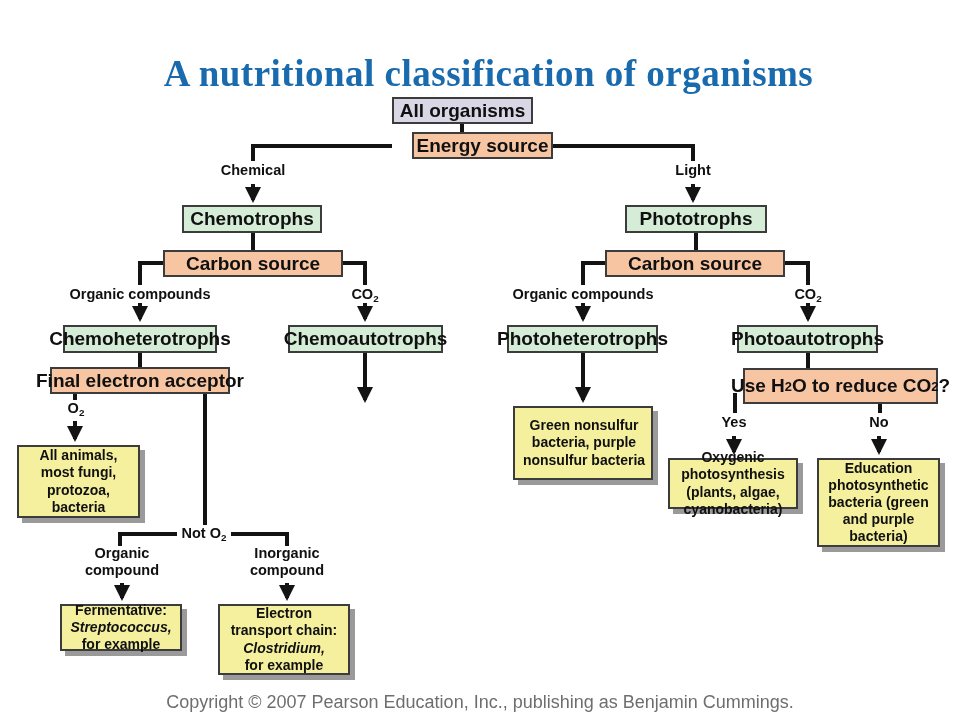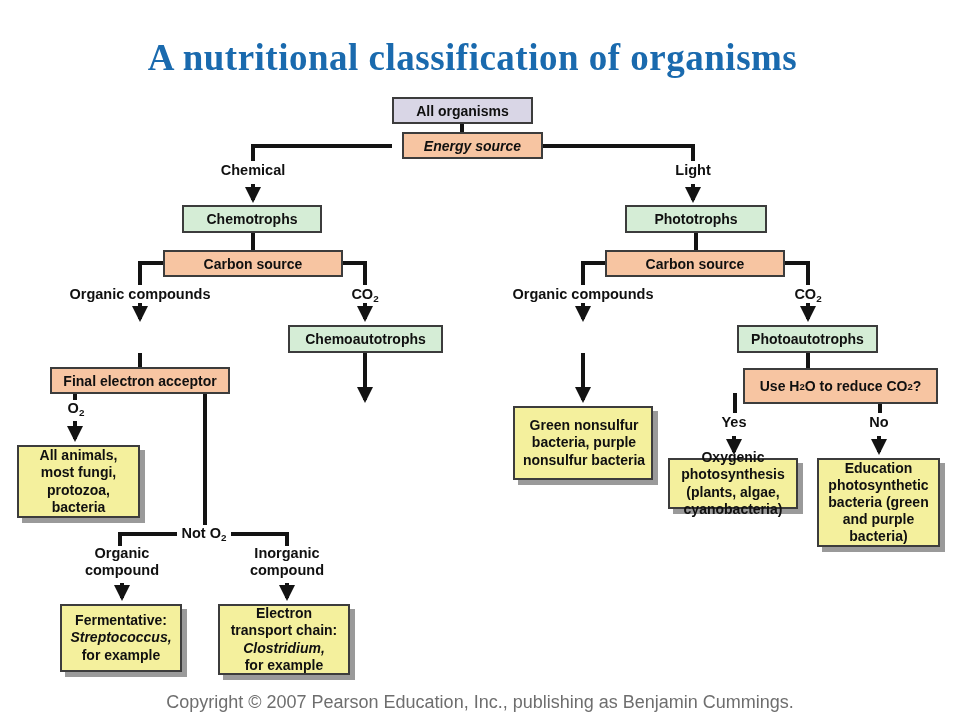--- a/index.html
+++ b/index.html
@@ -3,34 +3,34 @@
 <meta charset="utf-8">
 <style>
   html,body{margin:0;padding:0;}
   body{
     width:960px;height:720px;background:#ffffff;
     font-family:"Liberation Sans",sans-serif;
     position:relative;overflow:hidden;color:var(--text_black,#101010);
   }
   .stage{position:absolute;inset:0;}
   .title{
-    position:absolute;top:36px;left:0;width:945px;margin:0;
+    position:absolute;top:36px;left:0;width:945px;margin:16px;
     text-align:center;
     font-family:"Liberation Serif",serif;
     font-size:37px;font-weight:bold;color:var(--title_blue,#1a6aae);
     letter-spacing:0.5px;
   }
   svg.connectors{position:absolute;left:0;top:0;width:960px;height:720px;z-index:1;}
   svg.connectors path{stroke:var(--line_black,#111);stroke-width:4;fill:none;}
   svg.connectors marker path{fill:var(--line_black,#111);stroke:none;}
   .box{
     position:absolute;box-sizing:border-box;z-index:2;
     border:2px solid var(--border_dark,#3c3c3c);
     display:flex;align-items:center;justify-content:center;
-    font-weight:bold;font-size:14px;text-align:left;padding:0 2px;
+    font-weight:bold;font-size:19px;text-align:left;padding:0 2px;
     white-space:nowrap;
   }
   .lav{background:var(--lavender,#d9d6e6);}
   .salmon{background:var(--salmon,#f7c5a2);}
   .green{background:var(--green,#d5edd6);}
   .ybox{
     position:absolute;box-sizing:border-box;z-index:2;
     background:var(--yellow,#f4f09d);
     border:2px solid var(--border_dark,#3c3c3c);
     box-shadow:5px 5px 0 var(--shadow_gray,#9a9a9a);
@@ -93,37 +93,39 @@
     <path d="M231,534 L287,534 L287,546"></path>
     <path d="M122,583 L122,598" marker-end="url(#ah)"></path>
     <path d="M287,583 L287,598" marker-end="url(#ah)"></path>
     <path d="M735,393 L735,413"></path>
     <path d="M880,393 L880,413"></path>
     <path d="M734,436 L734,452" marker-end="url(#ah)"></path>
     <path d="M879,436 L879,452" marker-end="url(#ah)"></path>
   </svg>
 
   <div class="box lav" style="left:392px;top:97px;width:141px;height:27px;">All organisms</div>
-  <div class="box salmon" style="left:402px;top:132px;width:141px;height:27px;font-style:italic;">Energy source</div>
+  <div class="box salmon" style="left:412px;top:132px;width:141px;height:27px;">Energy source</div>
 
   <div class="lbl" style="left:253px;top:162px;">Chemical</div>
   <div class="lbl" style="left:693px;top:162px;">Light</div>
 
   <div class="box green" style="left:182px;top:205px;width:140px;height:28px;">Chemotrophs</div>
   <div class="box green" style="left:625px;top:205px;width:142px;height:28px;">Phototrophs</div>
 
   <div class="box salmon" style="left:163px;top:250px;width:180px;height:27px;">Carbon source</div>
   <div class="box salmon" style="left:605px;top:250px;width:180px;height:27px;">Carbon source</div>
 
   <div class="lbl" style="left:140px;top:286px;">Organic compounds</div>
   <div class="lbl" style="left:365px;top:286px;"><span>CO</span><span class="sub">2</span></div>
   <div class="lbl" style="left:583px;top:286px;">Organic compounds</div>
   <div class="lbl" style="left:808px;top:286px;"><span>CO</span><span class="sub">2</span></div>
 
+  <div class="box green" style="left:63px;top:325px;width:154px;height:28px;">Chemoheterotrophs</div>
   <div class="box green" style="left:288px;top:325px;width:155px;height:28px;">Chemoautotrophs</div>
+  <div class="box green" style="left:507px;top:325px;width:151px;height:28px;">Photoheterotrophs</div>
   <div class="box green" style="left:737px;top:325px;width:141px;height:28px;">Photoautotrophs</div>
 
   <div class="box salmon" style="left:50px;top:367px;width:180px;height:27px;">Final electron acceptor</div>
   <div class="box salmon" style="left:712px;top:368px;width:195px;height:36px;margin-left:31px;">
       <span>Use H</span>
       <span class="sub">2</span>
       <span>O to reduce CO</span>
       <span class="sub">2</span>
       <span>?</span>
     </div>
@@ -132,21 +134,21 @@
   <div class="lbl" style="left:734px;top:414px;">Yes</div>
   <div class="lbl" style="left:879px;top:414px;">No</div>
   <div class="lbl" style="left:204px;top:525px;"><span>Not O</span><span class="sub">2</span></div>
   <div class="lbl2" style="left:122px;top:545px;width:92px;">Organic compound</div>
   <div class="lbl2" style="left:287px;top:545px;width:96px;">Inorganic compound</div>
 
   <div class="ybox" style="left:17px;top:445px;width:123px;height:73px;">All animals, most fungi, protozoa, bacteria</div>
   <div class="ybox" style="left:513px;top:406px;width:140px;height:74px;padding-left:7px;">Green nonsulfur bacteria, purple nonsulfur bacteria</div>
   <div class="ybox" style="left:668px;top:458px;width:130px;height:51px;">Oxygenic photosynthesis (plants, algae, cyanobacteria)</div>
   <div class="ybox" style="left:817px;top:458px;width:123px;height:89px;">Education photosynthetic bacteria (green and purple bacteria)</div>
-  <div class="ybox" style="left:60px;top:604px;width:122px;height:68px;">
+  <div class="ybox" style="left:60px;top:604px;width:122px;height:47px;">
     <span class="blk">Fermentative:</span>
     <span class="blk ital">Streptococcus,</span>
     <span class="blk">for example</span>
   </div>
   <div class="ybox" style="left:218px;top:604px;width:132px;height:71px;">
     <span>Electron transport chain:</span>
     <span class="blk ital">Clostridium,</span>
     <span class="blk">for example</span>
   </div>
 

